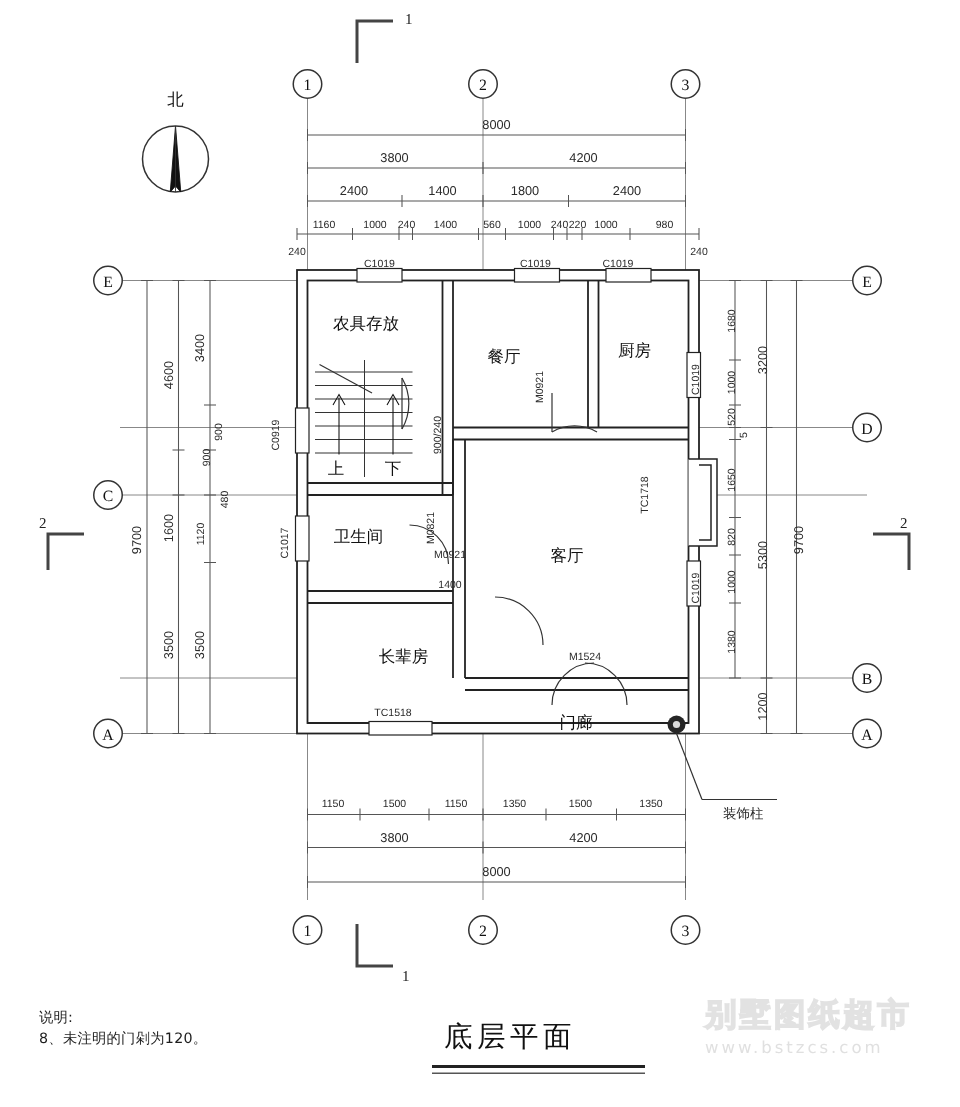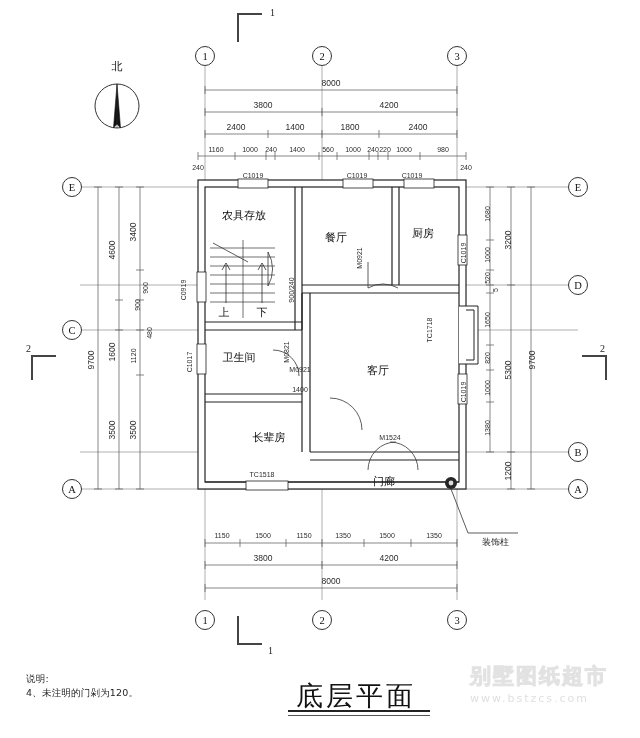--- a/index.html
+++ b/index.html
@@ -9,21 +9,21 @@
   svg{display:block;}
   .lbl{font-size:9px;fill:#2a2a2a;font-family:"Liberation Sans","DejaVu Sans",sans-serif;}
   .dim{font-size:8.5px;fill:#2b2b2b;font-family:"Liberation Sans","DejaVu Sans",sans-serif;}
   .dimsm{font-size:7px;fill:#2b2b2b;font-family:"Liberation Sans","DejaVu Sans",sans-serif;}
   .roomtxt{font-size:11px;fill:#111;font-family:"DejaVu Sans","Liberation Sans",sans-serif;}
   .axistxt{font-size:10.5px;fill:#111;font-family:"Liberation Serif","DejaVu Serif",serif;}
   .secnum{font-size:10px;fill:#222;font-family:"Liberation Serif","DejaVu Serif",serif;}
   .notes{position:absolute;left:26px;top:672px;font-size:9.5px;line-height:14px;
          color:#1d1d1d;font-family:"DejaVu Sans","Liberation Sans",sans-serif;white-space:nowrap;}
   .notes div{letter-spacing:.2px;}
-  .planTitle{position:absolute;left:296px;top:678px;font-size:27px;letter-spacing:3px;
+  .planTitle{position:absolute;left:296px;top:678px;font-size:19px;letter-spacing:3px;
              color:#111;font-family:"DejaVu Sans","Liberation Sans",sans-serif;}
   .titleRule{position:absolute;left:288px;top:710px;width:142px;border-top:2px solid #222;}
   .titleRule2{position:absolute;left:288px;top:715px;width:142px;border-top:1px solid #555;}
   .wm{position:absolute;left:470px;top:662px;text-align:left;color:#d9d9d9;
       font-family:"DejaVu Sans","Liberation Sans",sans-serif;}
   .wm .wm1{font-size:21px;letter-spacing:2px;font-weight:bold;
            -webkit-text-stroke:1px #e2e2e2;color:#fbfbfb;}
   .wm .wm2{font-size:11px;letter-spacing:2px;color:#e0e0e0;margin-top:2px;}
 </style>
 </head>
@@ -368,21 +368,21 @@
   <text class="dimsm" x="300" y="372" text-anchor="middle">M0921</text>
   <text class="dimsm" x="390" y="440" text-anchor="middle">M1524</text>
 
   <text class="dimsm" x="294" y="290" text-anchor="middle" transform="rotate(-90,294,290)">900/240</text>
   <text class="dimsm" x="300" y="392" text-anchor="middle">1400</text>
 
 </svg>
 
 <div class="notes">
   <div>说明:</div>
-  <div>4、未注明的门剁为120。</div>
+  <div>8、未注明的门剁为120。</div>
 </div>
 
 <div class="planTitle">底层平面</div>
 <div class="titleRule"></div>
 <div class="titleRule2"></div>
 
 <div class="wm">
   <div class="wm1">别墅图纸超市</div>
   <div class="wm2">www.bstzcs.com</div>
 </div>

